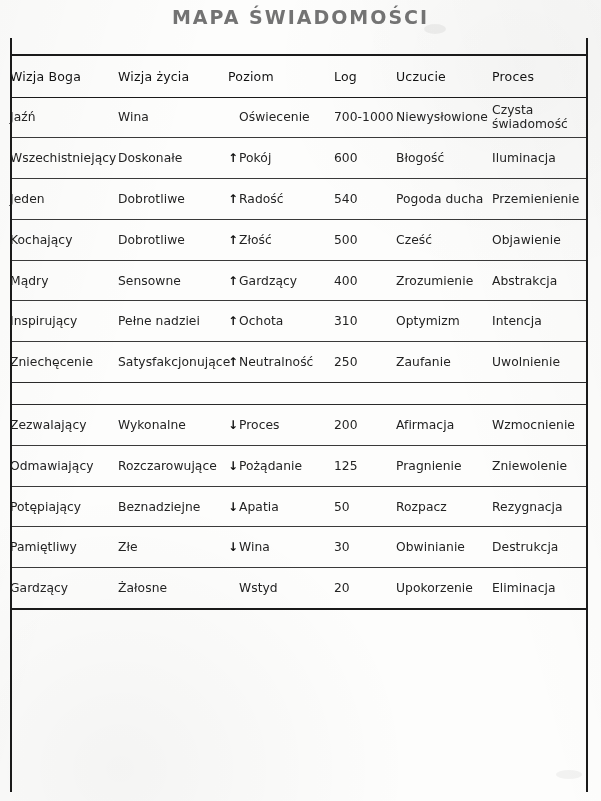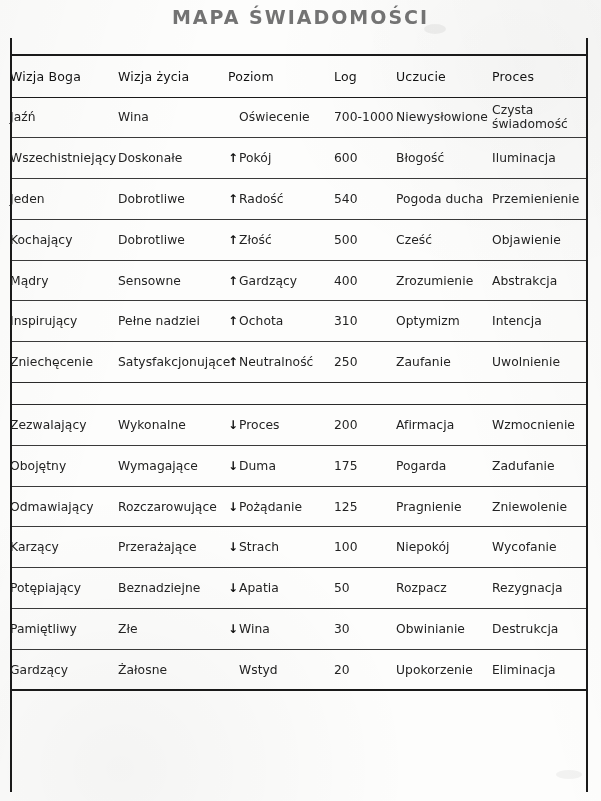--- a/index.html
+++ b/index.html
@@ -212,42 +212,26 @@
       </tr>
       <tr class="data-row">
         <td class="c-god">Zezwalający</td>
         <td class="c-life">Wykonalne</td>
         <td class="c-level cell-level"><span class="arrow-glyph">↓</span><span class="level-text">Proces</span></td>
         <td class="c-log cell-log">200</td>
         <td class="c-feel">Afirmacja</td>
         <td class="c-proc">Wzmocnienie</td>
       </tr>
       <tr class="data-row">
-        <td class="c-god">Obojętny</td>
-        <td class="c-life">Wymagające</td>
-        <td class="c-level cell-level"><span class="arrow-glyph">↓</span><span class="level-text">Duma</span></td>
-        <td class="c-log cell-log">175</td>
-        <td class="c-feel">Pogarda</td>
-        <td class="c-proc">Zadufanie</td>
-      </tr>
-      <tr class="data-row">
         <td class="c-god">Odmawiający</td>
         <td class="c-life">Rozczarowujące</td>
         <td class="c-level cell-level"><span class="arrow-glyph">↓</span><span class="level-text">Pożądanie</span></td>
         <td class="c-log cell-log">125</td>
         <td class="c-feel">Pragnienie</td>
         <td class="c-proc">Zniewolenie</td>
-      </tr>
-      <tr class="data-row">
-        <td class="c-god">Karzący</td>
-        <td class="c-life">Przerażające</td>
-        <td class="c-level cell-level"><span class="arrow-glyph">↓</span><span class="level-text">Strach</span></td>
-        <td class="c-log cell-log">100</td>
-        <td class="c-feel">Niepokój</td>
-        <td class="c-proc">Wycofanie</td>
       </tr>
       <tr class="data-row">
         <td class="c-god">Potępiający</td>
         <td class="c-life">Beznadziejne</td>
         <td class="c-level cell-level"><span class="arrow-glyph">↓</span><span class="level-text">Apatia</span></td>
         <td class="c-log cell-log">50</td>
         <td class="c-feel">Rozpacz</td>
         <td class="c-proc">Rezygnacja</td>
       </tr>
       <tr class="data-row">

